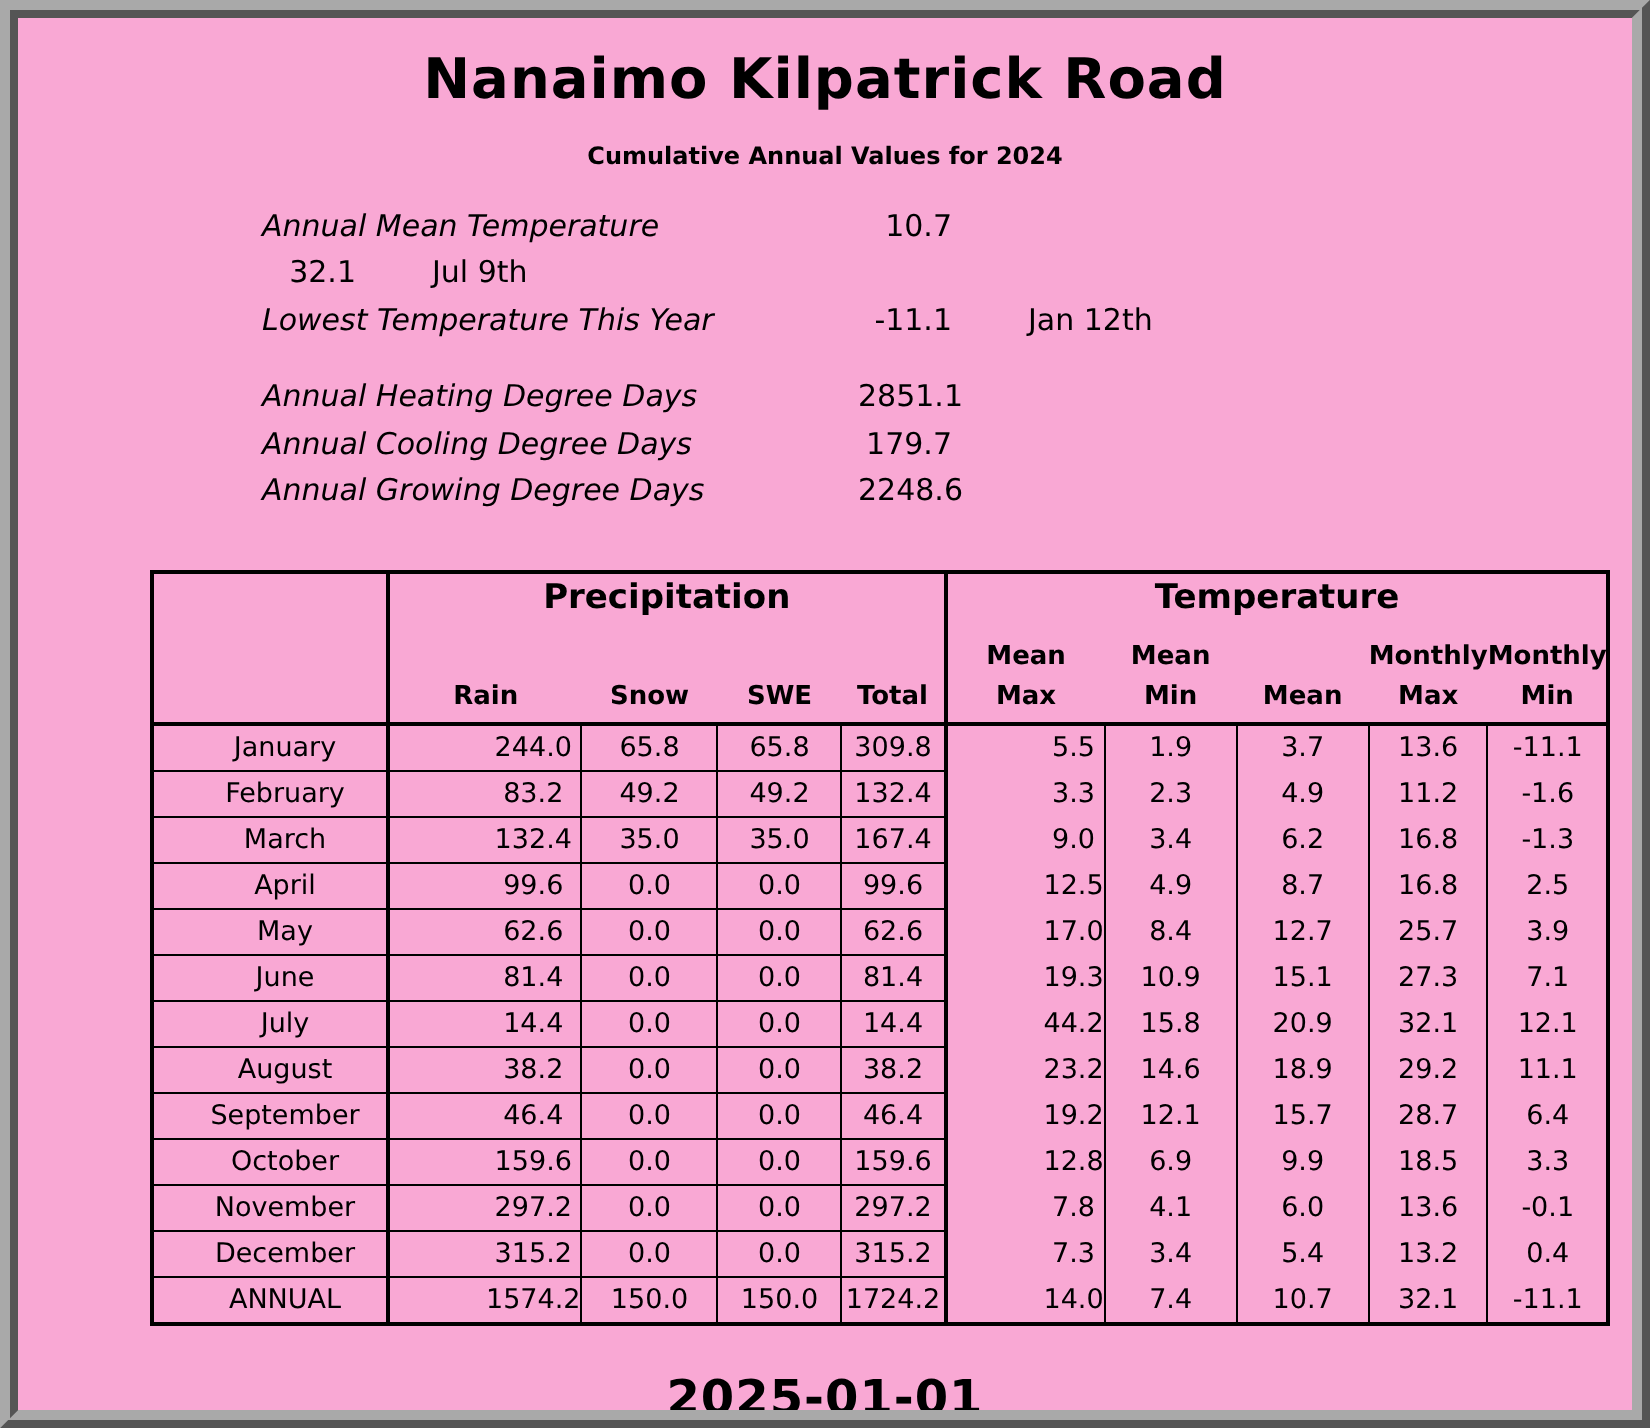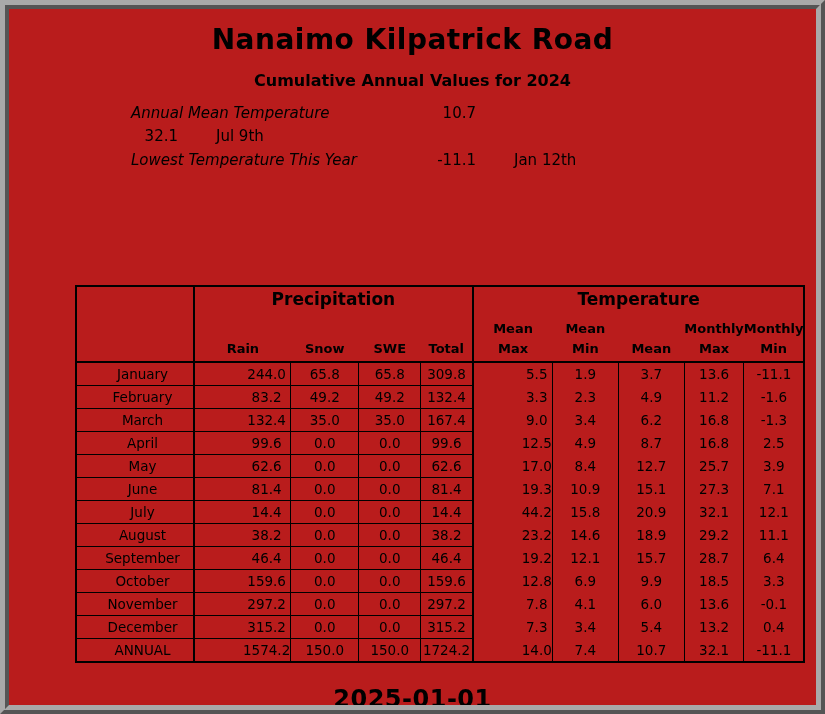--- a/index.html
+++ b/index.html
@@ -16,21 +16,21 @@
   }
   .title {
     position: absolute; top: 14px; left: 0; right: 0;
     text-align: center;
     font-size: 28px; font-weight: bold;
     letter-spacing: 0.5px;
   }
   .subtitle {
     position: absolute; top: 62px; left: 0; right: 0;
     text-align: center;
-    font-size: 16px; font-weight: bold;
+    font-size: 12px; font-weight: bold;
   }
   .stats {
     position: absolute; top: 92px; left: 122px;
     font-size: 15px;
   }
   .stat-group.g2 { margin-top: 15px; }
   .stat-line { display: flex; align-items: center; height: 23.5px; white-space: nowrap; }
   .stat-label { width: 298px; font-style: italic; }
   .stat-value { width: 47px; text-align: right; }
   .stat-date  { margin-left: 38px; }
@@ -71,40 +71,54 @@
   .footer-date {
     position: absolute; top: 676px; left: 0; right: 0;
     text-align: center;
     font-size: 24px; font-weight: bold;
     letter-spacing: 0.5px;
   }
 </style>
 </head>
 <body>
 
-<div class="page" style="background: #b91c1c; border-color: rgb(169, 169, 169); color: rgb(0, 0, 0);">
+<div class="page" style="background: #f9a8d4; border-color: rgb(169, 169, 169); color: rgb(0, 0, 0);">
 
   <div class="title">Nanaimo Kilpatrick Road</div>
   <div class="subtitle">Cumulative Annual Values for 2024</div>
 
   <div class="stats">
     <div class="stat-group g1">
       <div class="stat-line">
         <span class="stat-label">Annual Mean Temperature</span>
         <span class="stat-value">10.7</span>
         <span class="stat-date"></span>
       </div>
       <div class="stat-line">
         <span class="stat-value">32.1</span>
         <span class="stat-date">Jul 9th</span>
       </div>
       <div class="stat-line">
         <span class="stat-label">Lowest Temperature This Year</span>
         <span class="stat-value">-11.1</span>
         <span class="stat-date">Jan 12th</span>
+      </div>
+    </div>
+    <div class="stat-group g2">
+      <div class="stat-line">
+        <span class="stat-label">Annual Heating Degree Days</span>
+        <span class="stat-value">2851.1</span>
+      </div>
+      <div class="stat-line">
+        <span class="stat-label">Annual Cooling Degree Days</span>
+        <span class="stat-value">179.7</span>
+      </div>
+      <div class="stat-line">
+        <span class="stat-label">Annual Growing Degree Days</span>
+        <span class="stat-value">2248.6</span>
       </div>
     </div>
   </div>
 
   <table class="data-table">
     <colgroup>
       <col style="width:118px">
       <col style="width:74px">
         <col style="width:68px">
         <col style="width:62px">

